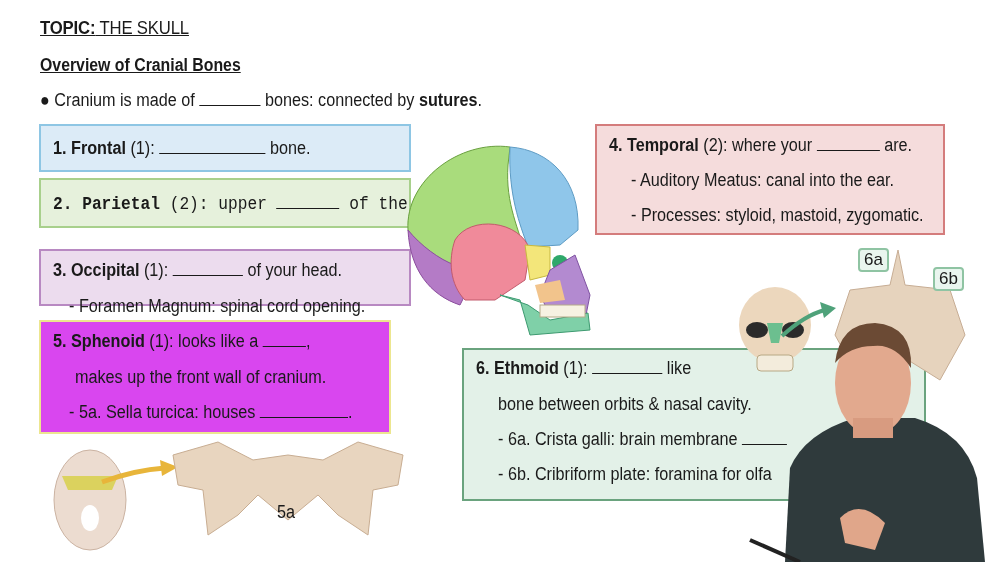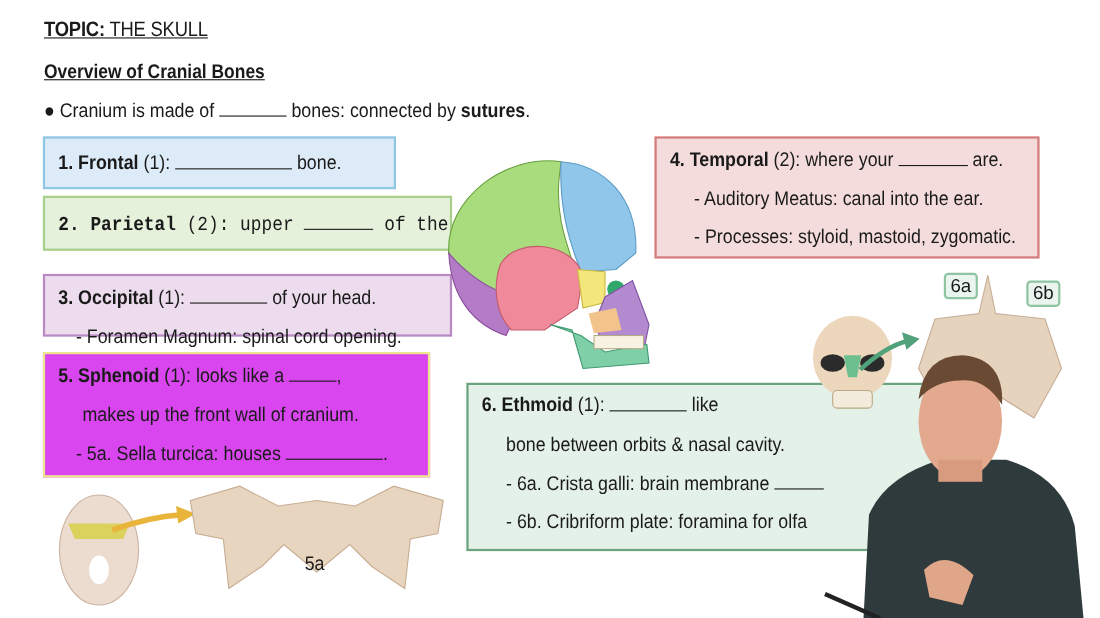--- a/index.html
+++ b/index.html
@@ -7,26 +7,26 @@
   body { position: relative; font-family: "Liberation Sans", sans-serif; color: #1a1a1a; }
   .abs { position: absolute; }
   .topic { left: 40px; top: 17px; font-size: 19px; text-decoration: underline; letter-spacing: -0.2px; transform: scaleX(0.88); transform-origin: left; }
   .topic b { font-weight: bold; }
   .overview { left: 40px; top: 55px; font-size: 18px; font-weight: bold; text-decoration: underline; transform: scaleX(0.88); transform-origin: left; }
   .bullet { left: 40px; top: 90px; font-size: 18px; transform: scaleX(0.9); transform-origin: left; white-space: nowrap; }
   .box { position: absolute; border: 2px solid; font-size: 18px; white-space: nowrap; }
   .line { position: absolute; white-space: nowrap; transform: scaleX(0.9); transform-origin: left; }
   .box b { font-weight: bold; }
   .blank { display: inline-block; border-bottom: 1.5px solid #1a1a1a; height: 16px; vertical-align: baseline; }
-  #frontal { left: 39px; top: 124px; width: 321px; height: 48px; background: #dcebf7; border-color: #8ec6e4; text-decoration: underline; }
+  #frontal { left: 39px; top: 124px; width: 372px; height: 48px; background: #dcebf7; border-color: #8ec6e4; text-decoration: underline; }
   #parietal { left: 39px; top: 178px; width: 372px; height: 50px; background: #e6f1dc; border-color: #a8d08c; font-family: Liberation Mono, monospace; }
   #occipital { left: 39px; top: 249px; width: 372px; height: 57px; background: #ecdcee; border-color: #b889c2; }
   #sphenoid { left: 39px; top: 320px; width: 352px; height: 114px; background: #d946ef; border-color: #ece68f; }
   #temporal { left: 595px; top: 124px; width: 350px; height: 111px; background: #f5dcdc; border-color: #d47c7c; }
-  #ethmoid { left: 424px; top: 348px; width: 464px; height: 153px; background: #e3f1e8; border-color: #6aa37e; }
+  #ethmoid { left: 462px; top: 348px; width: 464px; height: 153px; background: #e3f1e8; border-color: #6aa37e; }
   .tag { position: absolute; border: 2px solid #8fc4a3; background: #e9f5ee; border-radius: 4px; font-size: 17px; padding: 0 4px; }
 </style>
 </head>
 <body>
 
 <div class="abs topic"><b>TOPIC:</b><span> THE SKULL</span></div>
 <div class="abs overview">Overview of Cranial Bones</div>
 <div class="abs bullet">● <span>Cranium is made of </span><span class="blank" style="width:68px"></span><span> bones: connected by </span><b>sutures</b><span>.</span></div>
 
 <div class="box" id="frontal">
@@ -97,21 +97,21 @@
   <rect x="22" y="70" width="36" height="16" rx="4" fill="#f3ecdc" stroke="#b8a884"></rect>
 </svg>
 <svg class="abs" style="left:780px;top:300px" width="60" height="40" viewBox="0 0 60 40">
   <path d="M2,36 Q25,15 45,10" stroke="#4fa27a" stroke-width="4" fill="none"></path>
   <path d="M40,2 L56,8 L44,18Z" fill="#4fa27a"></path>
 </svg>
 <svg class="abs" style="left:830px;top:245px" width="140" height="140" viewBox="0 0 140 140">
   <path d="M68,5 L75,40 L120,45 L135,90 L110,135 L70,110 L30,135 L5,90 L20,45 L60,40Z" fill="#e6d3bd" stroke="#c7ad94"></path>
 </svg>
 <div class="tag" style="left:858px;top:248px">6a</div>
-<div class="tag" style="left:933px;top:255px">6b</div>
+<div class="tag" style="left:933px;top:267px">6b</div>
 
 <svg class="abs" style="left:745px;top:318px" width="255" height="244" viewBox="0 0 255 244">
   <path d="M40,244 L45,150 Q60,115 110,100 L170,100 Q220,115 232,160 L240,244Z" fill="#2f3a3c"></path>
   <ellipse cx="128" cy="65" rx="38" ry="52" fill="#e2a98e"></ellipse>
   <path d="M90,45 Q95,5 130,5 Q168,8 166,50 Q150,25 128,28 Q105,28 90,45Z" fill="#6b4a34"></path>
   <rect x="108" y="100" width="40" height="20" fill="#d89b80"></rect>
   <path d="M95,200 Q115,180 140,205 L130,232 L100,225Z" fill="#e0a68a"></path>
   <line x1="5" y1="222" x2="55" y2="244" stroke="#222" stroke-width="4"></line>
 </svg>
 

